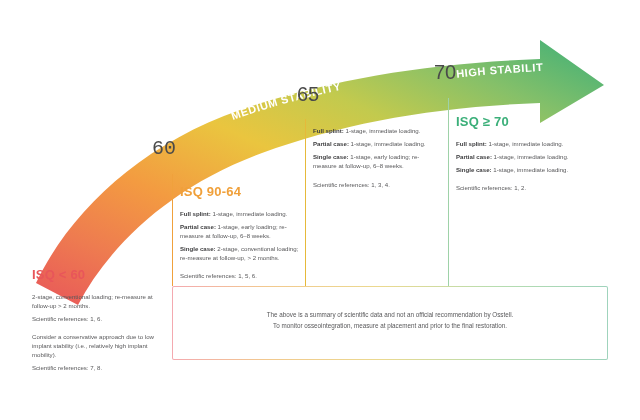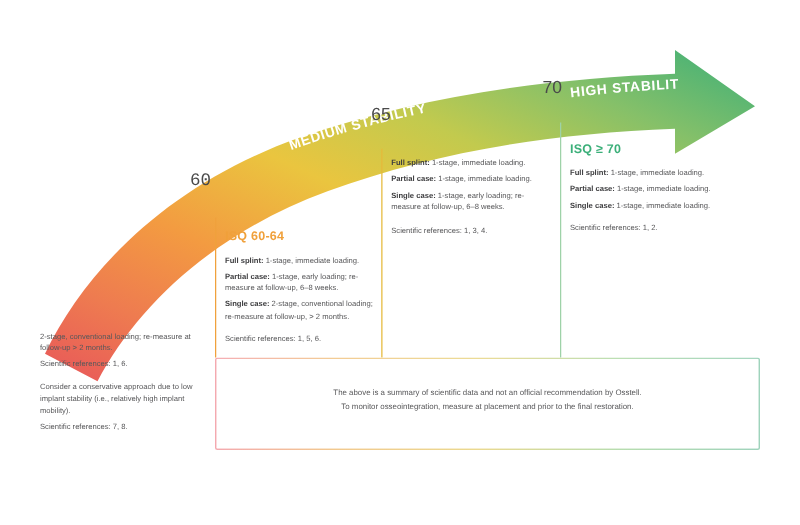--- a/index.html
+++ b/index.html
@@ -35,21 +35,21 @@
   .curve-label {
     font-size: 11px;
     font-weight: bold;
     fill: #ffffff;
     letter-spacing: 0.6px;
   }
 
   
   .tick-num {
     position: absolute;
-    font-size: 14px;
+    font-size: 20px;
     color: #4a4a4a;
     font-family: "Liberation Sans", sans-serif;
   }
   #tick-60 { left: 152px; top: 137px; font-family: Liberation Mono, monospace; }
   #tick-65 { left: 297px; top: 83px; }
   #tick-70 { left: 434px; top: 61px; }
 
   
   .divider {
     position: absolute;
@@ -62,21 +62,21 @@
 
   
   .col {
     position: absolute;
     font-size: 6.1px;
     line-height: 1.5;
     color: #58585a;
   }
   .col h3 {
     margin: 0 0 7px 0;
-    font-size: 10px;
+    font-size: 13px;
     font-weight: bold;
     letter-spacing: 0.2px;
   }
   .col p {
     margin: 0 0 4px 0;
   }
   .col p.gap {
     margin-top: 9px;
   }
   .col b {
@@ -164,28 +164,29 @@
 
   <div class="tick-num" id="tick-60">60</div>
   <div class="tick-num" id="tick-65">65</div>
   <div class="tick-num" id="tick-70">70</div>
 
   <div class="divider" id="divider-1"></div>
   <div class="divider" id="divider-2"></div>
   <div class="divider" id="divider-3"></div>
 
   <div class="col" id="col-low">
+    <h3>ISQ &lt; 60</h3>
     <p>2-stage, conventional loading; re-measure at follow-up &gt; 2 months.</p>
     <p>Scientific references: 1, 6.</p>
     <p class="gap">Consider a conservative approach due to low implant stability (i.e., relatively high implant mobility).</p>
     <p>Scientific references: 7, 8.</p>
   </div>
 
   <div class="col" id="col-60">
-    <h3>ISQ 60-64</h3>
+    <h3>ISQ 90-64</h3>
     <p><b>Full splint:</b><span> 1-stage, immediate loading.</span></p>
     <p><b>Partial case:</b><span> 1-stage, early loading; re-measure at follow-up, 6–8 weeks.</span></p>
     <p><b>Single case:</b><span> 2-stage, conventional loading; re-measure at follow-up, &gt; 2 months.</span></p>
     <p class="gap">Scientific references: 1, 5, 6.</p>
   </div>
 
   <div class="col" id="col-65">
     <p><b>Full splint:</b><span> 1-stage, immediate loading.</span></p>
     <p><b>Partial case:</b><span> 1-stage, immediate loading.</span></p>
     <p><b>Single case:</b><span> 1-stage, early loading; re-measure at follow-up, 6–8 weeks.</span></p>

